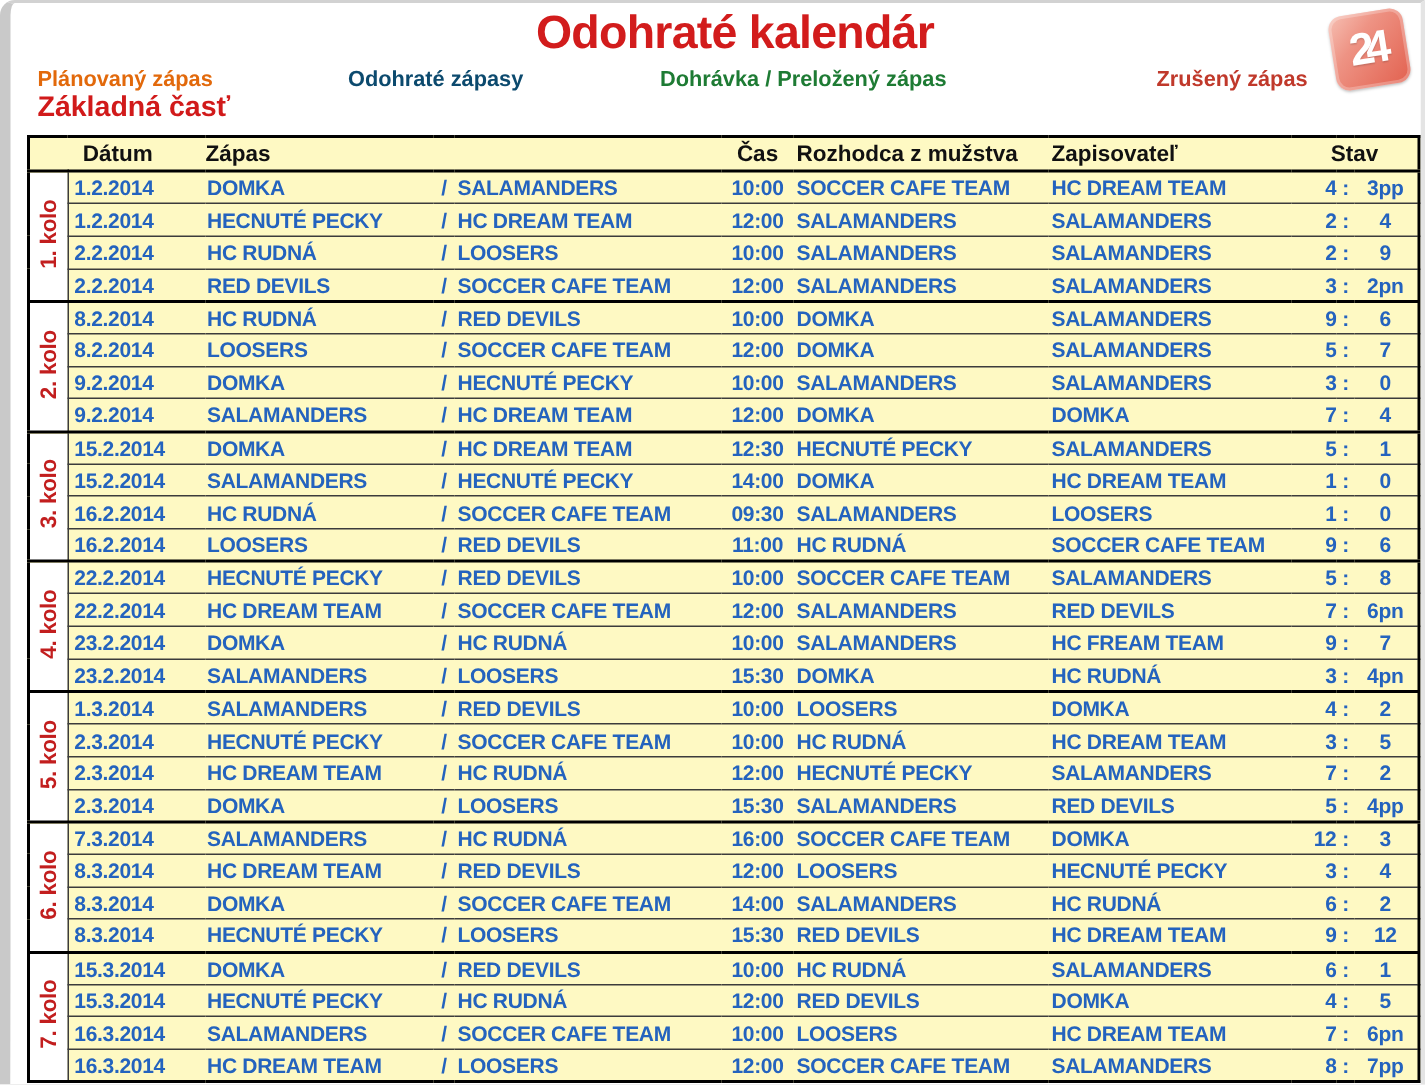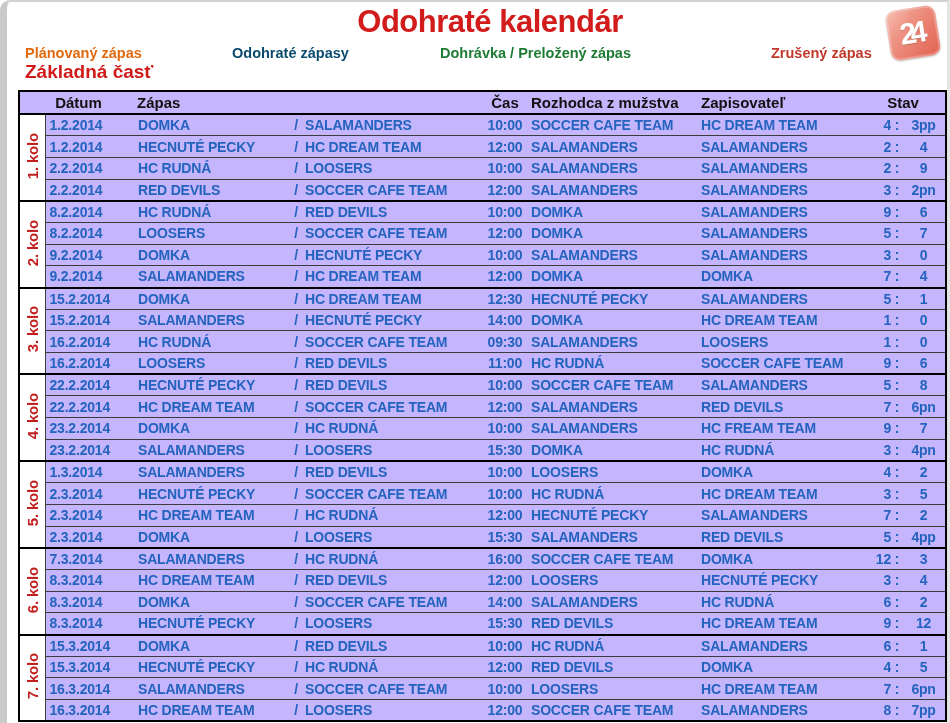--- a/index.html
+++ b/index.html
@@ -28,21 +28,21 @@
   .legend-item:nth-child(1){ left:25px; }
   .legend-item:nth-child(2){ left:232px; }
   .legend-item:nth-child(3){ left:440px; }
   .legend-item:nth-child(4){ left:730px;margin-left:41px; }
 
   .section-title { position:absolute; top:61px; left:25px; font-size:19px; font-weight:bold; color:#d11a1a; }
 
   .table-wrap { position:absolute; top:90px; left:18px; z-index:1; }
 
   table.match-table { border-collapse:collapse; table-layout:fixed; width:927px;
-                      border:2px solid #000; background:#c4b5fd; }
+                      border:2px solid #000; background:#fef9c3; }
   .match-table thead tr { height:23px; border-bottom:2px solid #000; }
   .match-table thead th { font-size:15px; font-weight:bold; color:#111; white-space:nowrap; overflow:hidden; }
   .th-date { text-align:center; }
   .th-match { text-align:left; }
   .th-time { text-align:center; }
   .th-ref { text-align:left; padding-left:2px; }
   .th-scorer { text-align:left; padding-left:2px; }
   .th-stav { text-align:center; }
 
   .match-table tbody { border-top:2px solid #000; }

